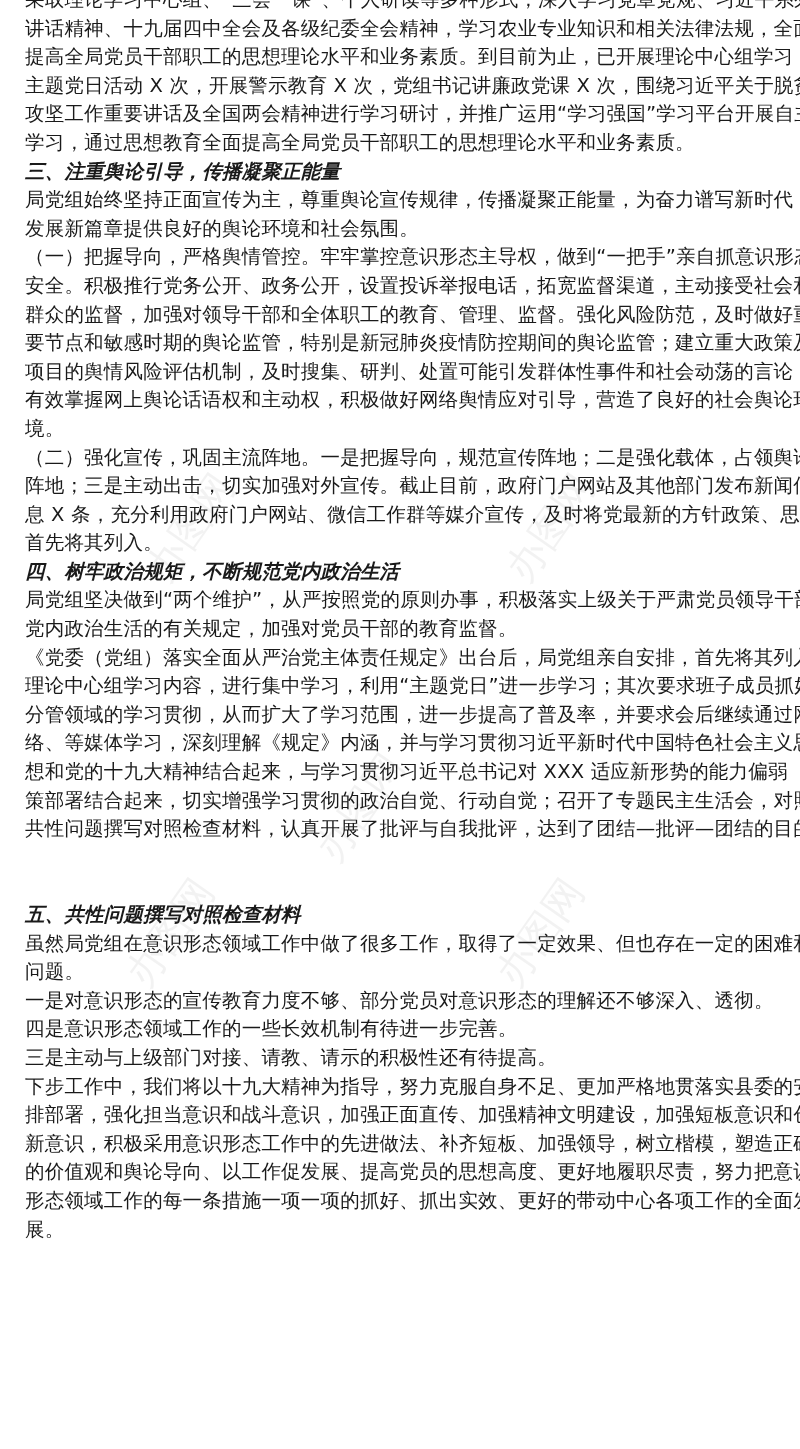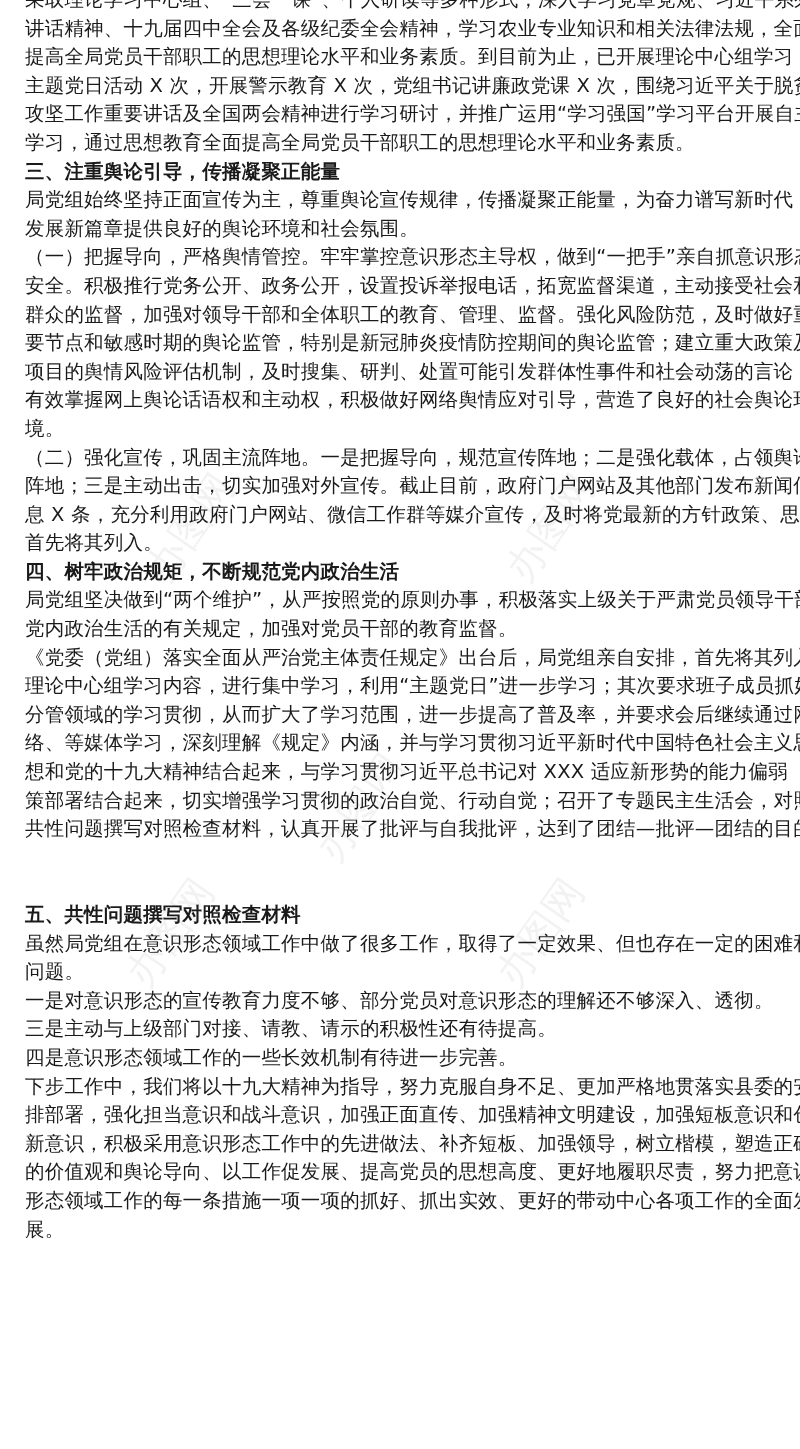--- a/index.html
+++ b/index.html
@@ -1,20 +1,20 @@
 <!DOCTYPE html>
 <html><head>
 <meta charset="utf-8">
 <style>
   html, body { margin: 0; padding: 0; background: #ffffff; }
   body { width: 800px; height: 1449px; overflow: hidden; position: relative;
          font-family: "DejaVu Sans", "Liberation Sans", sans-serif; color: #1a1a1a; }
   .page { position: absolute; left: 25px; top: -14px; width: 755px; }
   .line { font-size: 19.5px; line-height: 28.6px; height: 28.6px; white-space: nowrap; letter-spacing: 0.2px; }
-  .heading { font-weight: bold; }
+  .heading { font-weight: bold; font-style: italic; }
   .blank { height: 28.6px; }
   .wm { position: absolute; font-size: 40px; color: rgba(0,0,0,0.05); transform: rotate(-55deg);
         white-space: nowrap; pointer-events: none; font-family: "DejaVu Sans", sans-serif; }
 </style>
 </head>
 <body>
 
 <div class="page" id="doc">
     <div class="line">采取理论学习中心组、“三会一课”、个人研读等多种形式，深入学习党章党规、习近平系列</div>
     <div class="line">讲话精神、十九届四中全会及各级纪委全会精神，学习农业专业知识和相关法律法规，全面</div>
@@ -45,22 +45,22 @@
     <div class="line">络、等媒体学习，深刻理解《规定》内涵，并与学习贯彻习近平新时代中国特色社会主义思</div>
     <div class="line">想和党的十九大精神结合起来，与学习贯彻习近平总书记对 XXX 适应新形势的能力偏弱</div>
     <div class="line">策部署结合起来，切实增强学习贯彻的政治自觉、行动自觉；召开了专题民主生活会，对照</div>
     <div class="line">共性问题撰写对照检查材料，认真开展了批评与自我批评，达到了团结—批评—团结的目的。</div>
     <div class="line blank"></div>
     <div class="line blank"></div>
     <div class="line heading">五、共性问题撰写对照检查材料</div>
     <div class="line">虽然局党组在意识形态领域工作中做了很多工作，取得了一定效果、但也存在一定的困难和</div>
     <div class="line">问题。</div>
     <div class="line">一是对意识形态的宣传教育力度不够、部分党员对意识形态的理解还不够深入、透彻。</div>
+    <div class="line">四是意识形态领域工作的一些长效机制有待进一步完善。</div>
     <div class="line">三是主动与上级部门对接、请教、请示的积极性还有待提高。</div>
-    <div class="line">四是意识形态领域工作的一些长效机制有待进一步完善。</div>
     <div class="line">下步工作中，我们将以十九大精神为指导，努力克服自身不足、更加严格地贯落实县委的安</div>
     <div class="line">排部署，强化担当意识和战斗意识，加强正面直传、加强精神文明建设，加强短板意识和创</div>
     <div class="line">新意识，积极采用意识形态工作中的先进做法、补齐短板、加强领导，树立楷模，塑造正确</div>
     <div class="line">的价值观和舆论导向、以工作促发展、提高党员的思想高度、更好地履职尽责，努力把意识</div>
     <div class="line">形态领域工作的每一条措施一项一项的抓好、抓出实效、更好的带动中心各项工作的全面发</div>
     <div class="line">展。</div>
   </div>
 
 <div class="wm" style="left:130px; top:500px;">办图网</div>
 <div class="wm" style="left:490px; top:500px;">办图网</div>

